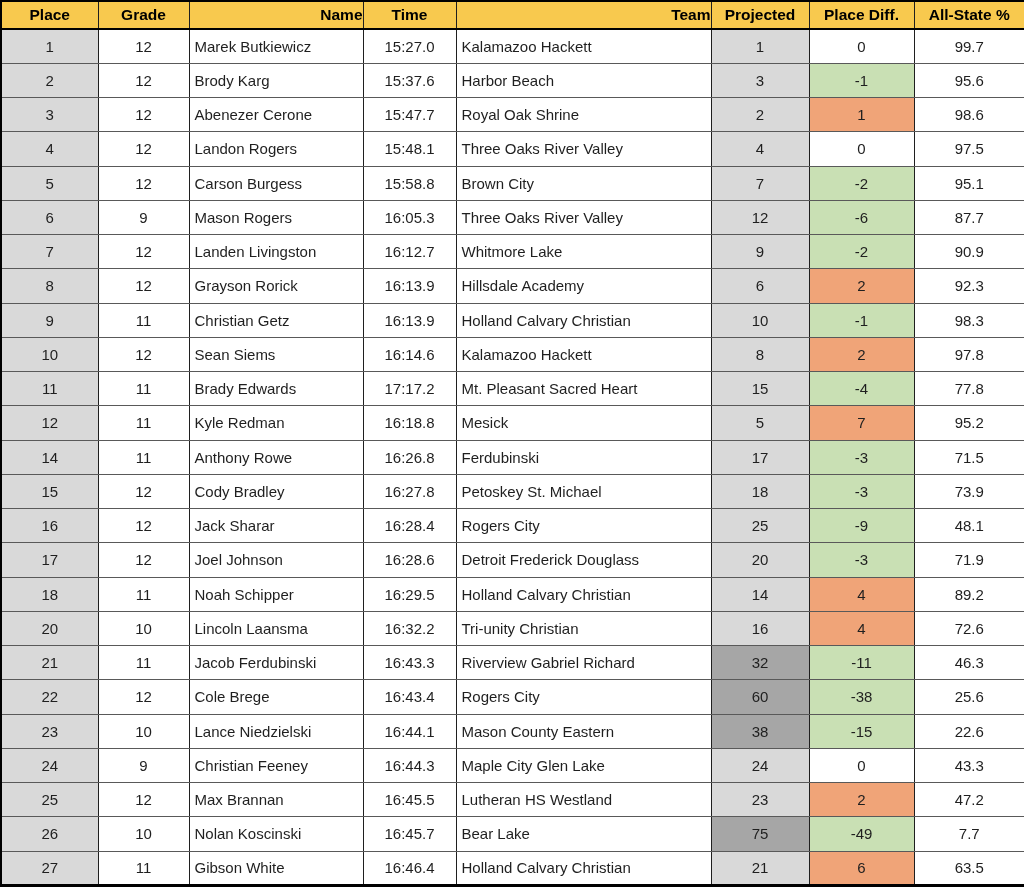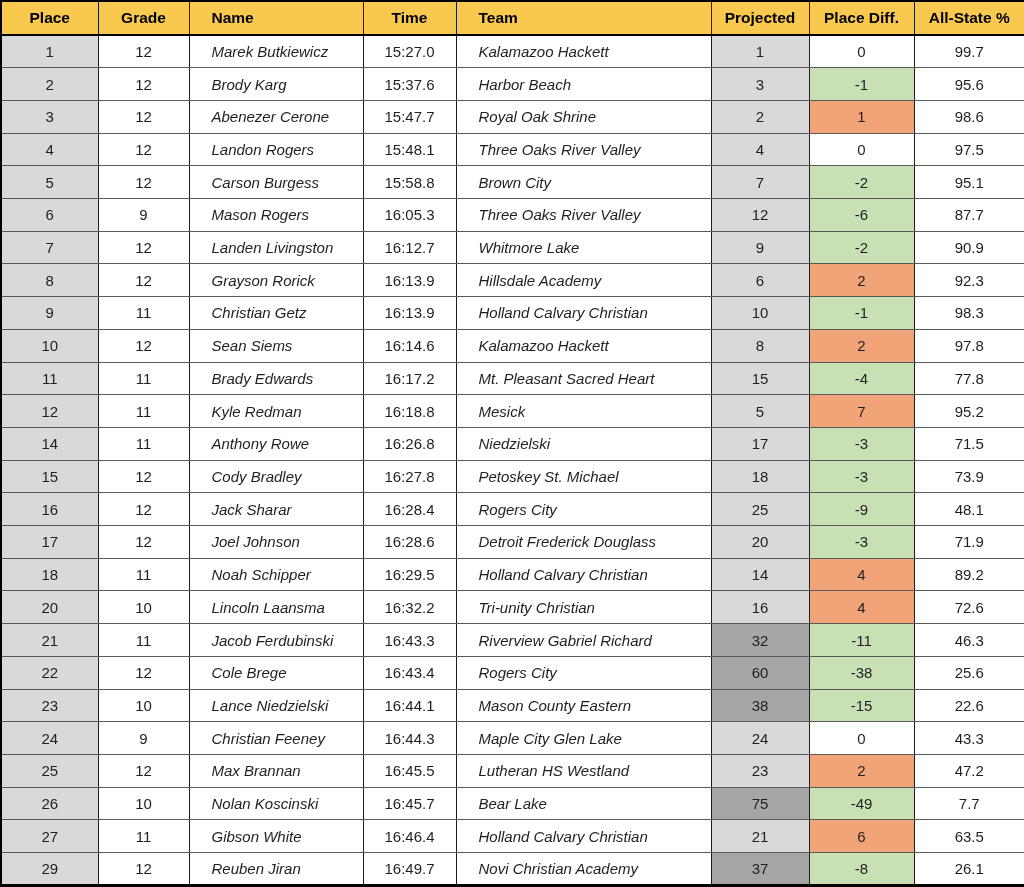--- a/index.html
+++ b/index.html
@@ -25,50 +25,50 @@
     overflow: hidden;
   }
   table {
     width: 1024px;
     height: 887px;
     border-collapse: collapse;
     table-layout: fixed;
     border: 2px solid #000;
     border-bottom: 3px solid #000;
   }
-  thead tr { height: 34px; }
+  thead tr { height: 28px; }
   tbody tr { height: 28.5px; }
   th {
     background: var(--header-bg);
     color: #000;
     font-size: 15.5px;
     font-weight: bold;
     border: 1px solid var(--vline);
     border-bottom: 2px solid #000;
     text-align: center;
     padding: 0;
     white-space: nowrap;
     overflow: hidden;
   }
-  th.col-name, th.col-team { text-align: left; padding-left: 22px; }
+  th.col-name, th.col-team { text-align: right; padding-left: 22px; }
   td {
     font-size: 15px;
     color: var(--text);
     background: var(--white);
     border-left: 1px solid var(--vline);
     border-right: 1px solid var(--vline);
     border-top: 1px solid var(--hline);
     border-bottom: 1px solid var(--hline);
     text-align: center;
     padding: 0;
     white-space: nowrap;
     overflow: hidden;
     vertical-align: middle;
   }
-  td.name, td.team { text-align: left; padding-left: 22px; font-style: italic; }
+  td.name, td.team { text-align: left; padding-left: 5px; }
   td.place { background: var(--gray-light); }
   td.projected { background: var(--gray-light); }
   td.projected.proj-dark { background: var(--gray-dark); margin-left: 48px; }
   td.diff-pos { background: var(--orange); }
   td.diff-neg { background: var(--green); }
   td.diff-zero { background: var(--white); }
 </style>
 </head>
 <body>
 
@@ -194,42 +194,42 @@
           <td class="time">16:14.6</td>
           <td class="team">Kalamazoo Hackett</td>
           <td class="projected">8</td>
           <td class="diff diff-pos">2</td>
           <td class="all_state">97.8</td>
         </tr>
         <tr>
           <td class="place">11</td>
           <td class="grade">11</td>
           <td class="name">Brady Edwards</td>
-          <td class="time">16:17.2</td>
+          <td class="time">17:17.2</td>
           <td class="team">Mt. Pleasant Sacred Heart</td>
           <td class="projected">15</td>
           <td class="diff diff-neg">-4</td>
           <td class="all_state">77.8</td>
         </tr>
         <tr>
           <td class="place">12</td>
           <td class="grade">11</td>
           <td class="name">Kyle Redman</td>
           <td class="time">16:18.8</td>
           <td class="team">Mesick</td>
           <td class="projected">5</td>
           <td class="diff diff-pos">7</td>
           <td class="all_state">95.2</td>
         </tr>
         <tr>
           <td class="place">14</td>
           <td class="grade">11</td>
           <td class="name">Anthony Rowe</td>
           <td class="time">16:26.8</td>
-          <td class="team">Niedzielski</td>
+          <td class="team">Ferdubinski</td>
           <td class="projected">17</td>
           <td class="diff diff-neg">-3</td>
           <td class="all_state">71.5</td>
         </tr>
         <tr>
           <td class="place">15</td>
           <td class="grade">12</td>
           <td class="name">Cody Bradley</td>
           <td class="time">16:27.8</td>
           <td class="team">Petoskey St. Michael</td>
@@ -340,25 +340,15 @@
         <tr>
           <td class="place">27</td>
           <td class="grade">11</td>
           <td class="name">Gibson White</td>
           <td class="time">16:46.4</td>
           <td class="team">Holland Calvary Christian</td>
           <td class="projected">21</td>
           <td class="diff diff-pos">6</td>
           <td class="all_state">63.5</td>
         </tr>
-        <tr>
-          <td class="place">29</td>
-          <td class="grade">12</td>
-          <td class="name">Reuben Jiran</td>
-          <td class="time">16:49.7</td>
-          <td class="team">Novi Christian Academy</td>
-          <td class="projected proj-dark">37</td>
-          <td class="diff diff-neg">-8</td>
-          <td class="all_state">26.1</td>
-        </tr>
       </tbody>
   </table>
 </div>
 
 </body></html>

